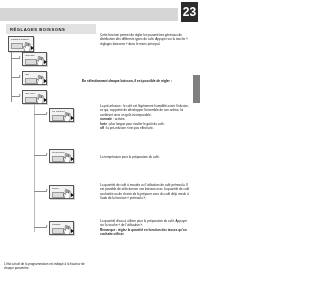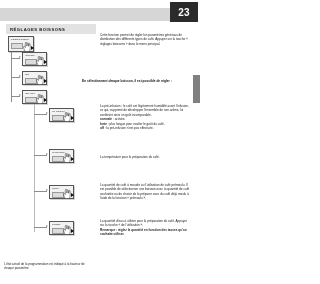--- a/index.html
+++ b/index.html
@@ -12,24 +12,24 @@
     position:relative;
   }
   .page{position:absolute;inset:0;}
 
   
   .header-bar{
     position:absolute;left:0;top:8px;width:178px;height:13px;
     background:#d6d6d6;
   }
   .page-num-box{
-    position:absolute;right:2px;top:2px;width:28px;height:20px;
+    position:absolute;right:2px;top:2px;width:17px;height:20px;
     background:#2b2b2b;color:#ffffff;
     display:flex;align-items:center;justify-content:center;
-    font-size:10px;font-weight:bold;letter-spacing:0.2px;
+    font-size:12px;font-weight:bold;letter-spacing:0.2px;
   }
   .section-band{
     position:absolute;left:6px;top:24px;width:90px;height:10px;
     background:#e2e2e2;
     display:flex;align-items:center;
   }
   .section-title{
     font-size:4.2px;font-weight:bold;letter-spacing:0.5px;
     padding-left:4px;color:#1a1a1a;white-space:nowrap;
   }

